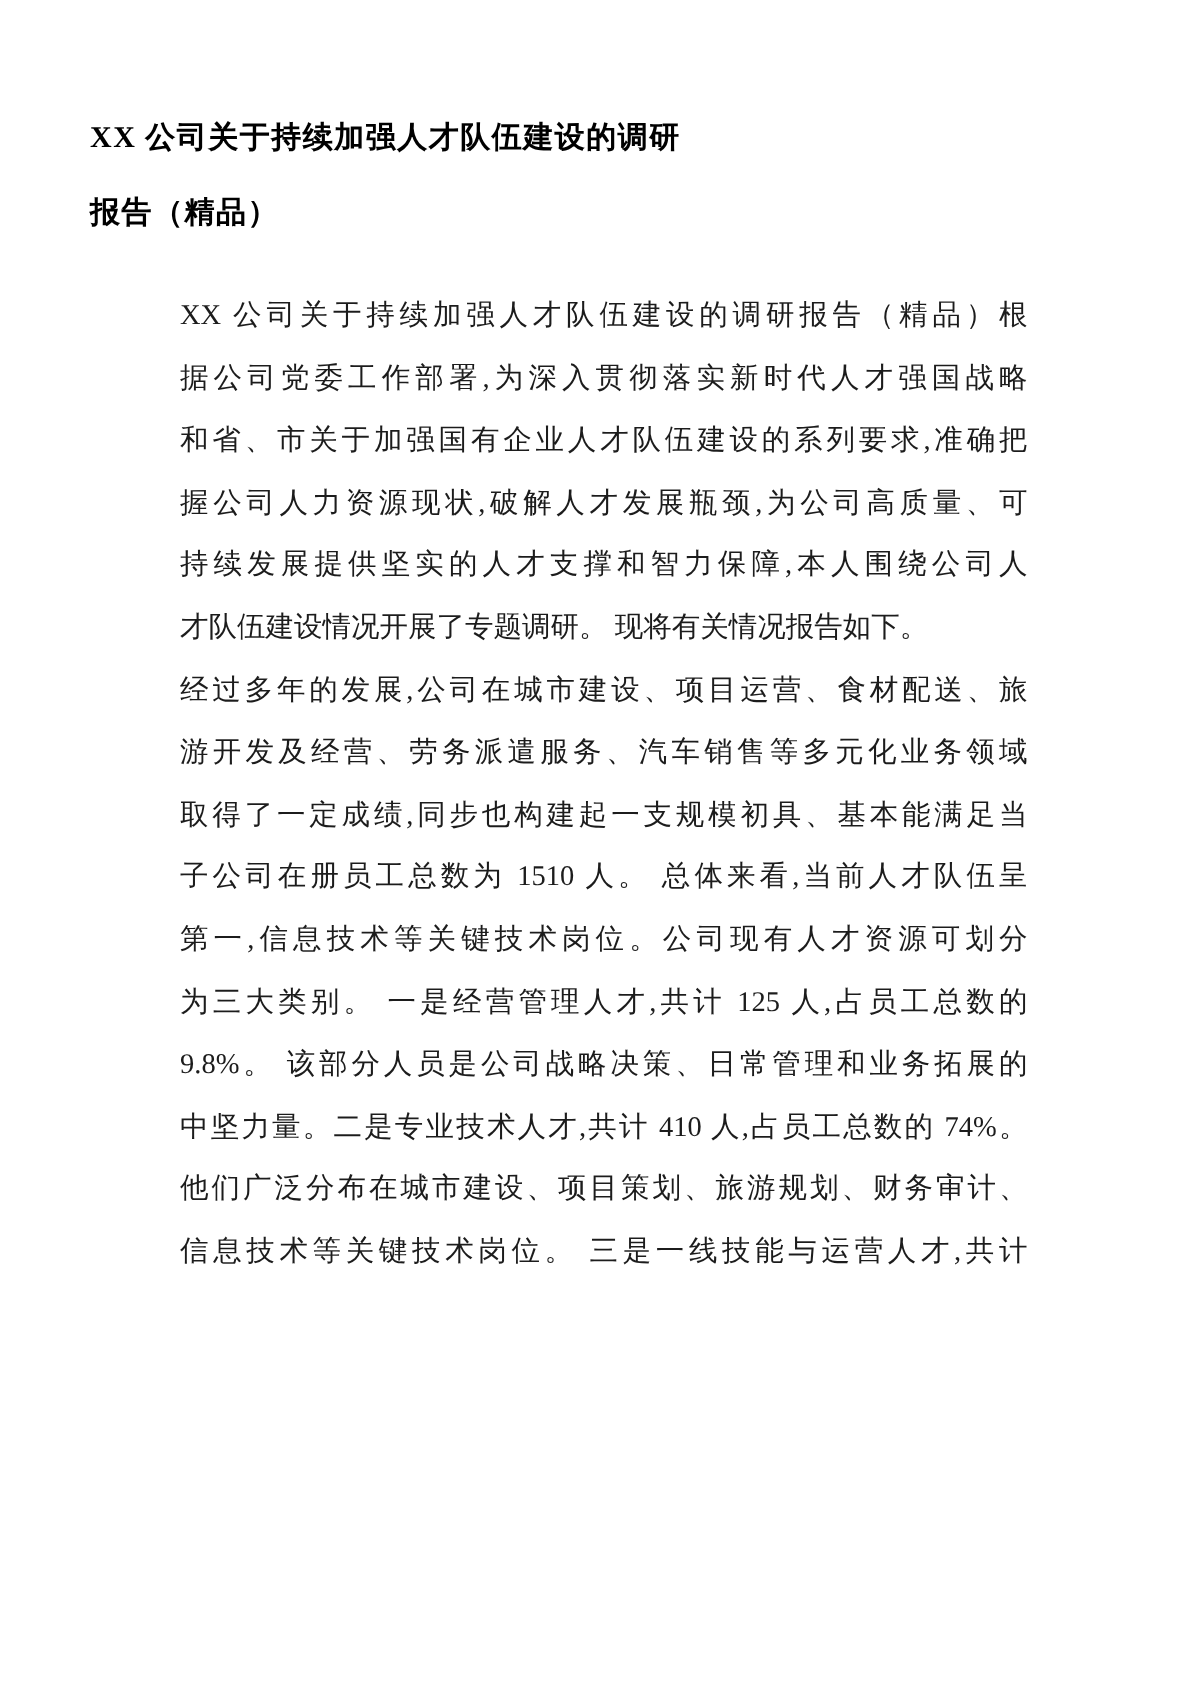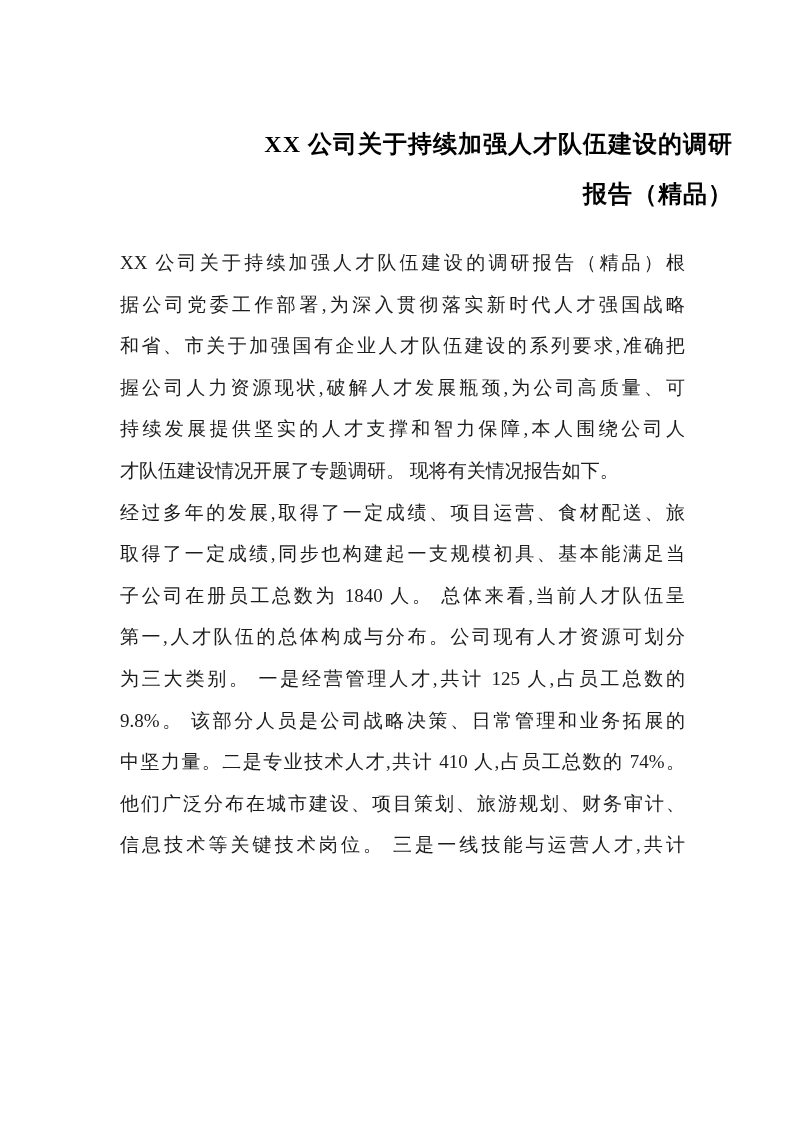--- a/index.html
+++ b/index.html
@@ -14,24 +14,24 @@
   }
   .page {
     position: relative;
     width: 793px;
     height: 1122px;
     background: #ffffff;
     overflow: hidden;
   }
   .doc-title {
     margin: 0;
-    padding: 119px 60px 0 60px;
-    text-align: right;
+    padding: 67px 60px 0 60px;
+    text-align: left;
     font-weight: 700;
-    font-size: 24px;
+    font-size: 20px;
     line-height: 50px;
     color: #000000;
     letter-spacing: 1px;
   }
   .doc-body {
     width: 565px;
     margin: 23px 0 0 120px;
     font-size: 19px;
     line-height: 41.6px;
     color: #1c1c1c;
@@ -59,26 +59,27 @@
   <div class="doc-body">
       <div class="para paragraph">
         <div class="line">XX 公司关于持续加强人才队伍建设的调研报告（精品）根</div>
         <div class="line">据公司党委工作部署,为深入贯彻落实新时代人才强国战略</div>
         <div class="line">和省、市关于加强国有企业人才队伍建设的系列要求,准确把</div>
         <div class="line">握公司人力资源现状,破解人才发展瓶颈,为公司高质量、可</div>
         <div class="line">持续发展提供坚实的人才支撑和智力保障,本人围绕公司人</div>
         <div class="line end">才队伍建设情况开展了专题调研。 现将有关情况报告如下。</div>
       </div>
       <div class="para paragraph">
-        <div class="line">经过多年的发展,取得了一定成绩、项目运营、食材配送、旅</div>
+        <div class="line">经过多年的发展,公司在城市建设、项目运营、食材配送、旅</div>
+        <div class="line">游开发及经营、劳务派遣服务、汽车销售等多元化业务领域</div>
         <div class="line">取得了一定成绩,同步也构建起一支规模初具、基本能满足当</div>
-        <div class="line">子公司在册员工总数为 1840 人。 总体来看,当前人才队伍呈</div>
+        <div class="line">子公司在册员工总数为 1510 人。 总体来看,当前人才队伍呈</div>
       </div>
       <div class="para paragraph">
-        <div class="line">第一,人才队伍的总体构成与分布。公司现有人才资源可划分</div>
+        <div class="line">第一,信息技术等关键技术岗位。公司现有人才资源可划分</div>
         <div class="line">为三大类别。 一是经营管理人才,共计 125 人,占员工总数的</div>
         <div class="line">9.8%。 该部分人员是公司战略决策、日常管理和业务拓展的</div>
         <div class="line">中坚力量。二是专业技术人才,共计 410 人,占员工总数的 74%。</div>
         <div class="line">他们广泛分布在城市建设、项目策划、旅游规划、财务审计、</div>
         <div class="line">信息技术等关键技术岗位。 三是一线技能与运营人才,共计</div>
       </div>
     </div>
 </div>
 
 </body></html>

